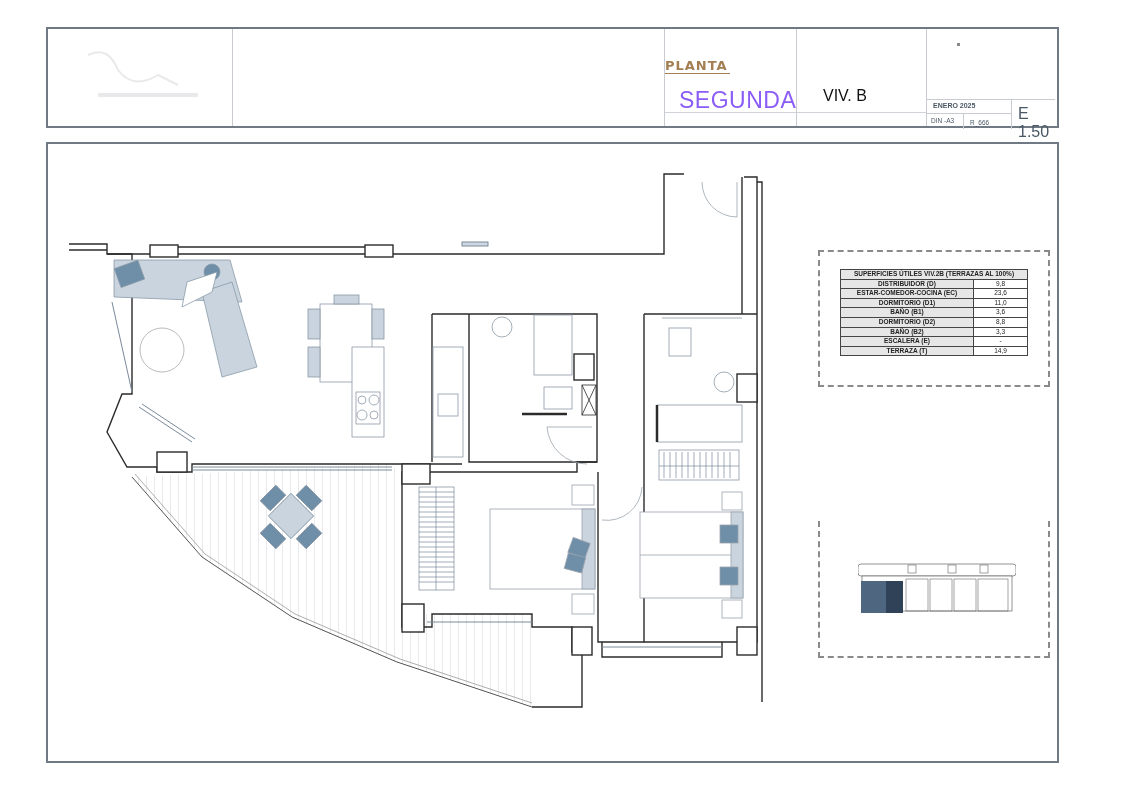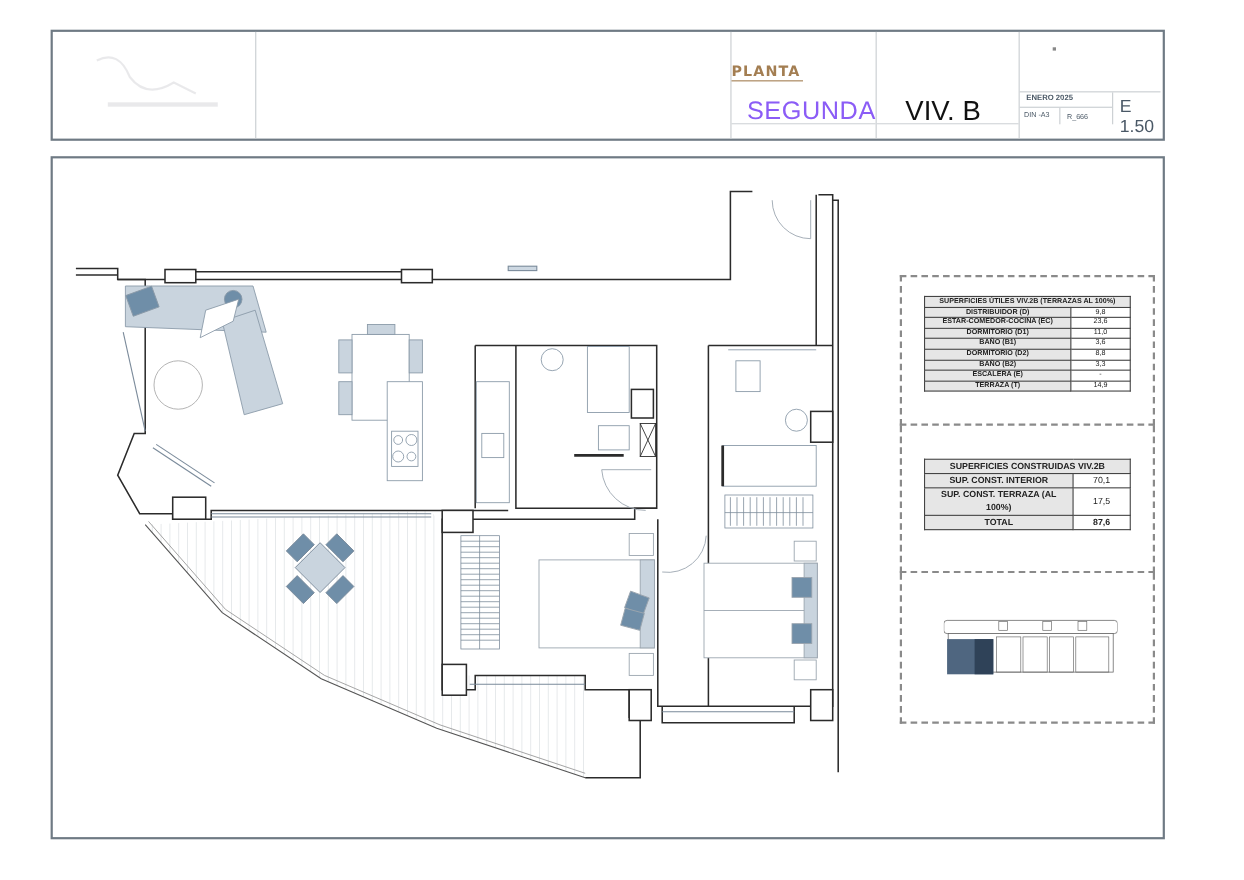--- a/index.html
+++ b/index.html
@@ -10,25 +10,25 @@
     .tb-cell { position: absolute; top: 0; bottom: 0; border-right: 1px solid #c8ccd0; box-sizing: border-box; }
     .tb-logo { left: 0; width: 185px; }
     .tb-logo .logo-mark { position: absolute; left: 30px; top: 16px; width: 130px; height: 60px; opacity: 0.12; }
     .tb-empty { left: 185px; width: 432px; }
     .tb-planta { left: 617px; width: 132px; text-decoration: underline; }
     .tb-viv { left: 749px; width: 130px; }
     .tb-info { left: 879px; width: 130px; border-right: none; }
 
     .planta-label { position: absolute; left: 0px; top: 30px; font-family: "DejaVu Sans", sans-serif; font-weight: bold; font-size: 13px; color: #a37e52; letter-spacing: 1px; border-bottom: 1px solid #a37e52; padding-right: 2px; line-height: 14px; }
     .planta-name { position: absolute; left: 14px; top: 58px; font-family: "Liberation Sans", sans-serif; font-size: 23px; color: #8b5cf6; letter-spacing: 0.5px; }
-    .viv-name { position: absolute; left: 26px; top: 58px; font-family: "Liberation Sans", sans-serif; font-size: 25px; color: #111; }
+    .viv-name { position: absolute; left: 26px; top: 58px; font-family: "Liberation Sans", sans-serif; font-size: 16px; color: #111; }
     .planta-rule { position: absolute; left: 0; right: 0; top: 83px; border-top: 1px solid #d0d4d8; }
 
     .info-dot { position: absolute; left: 30px; top: 14px; width: 3px; height: 3px; background: #888; }
-    .info-grid { position: absolute; left: 0; top: 54px; width: 128px; height: 29px; border-top: 1px solid #c8ccd0; }
+    .info-grid { position: absolute; left: 0; top: 70px; width: 128px; height: 29px; border-top: 1px solid #c8ccd0; }
     .info-date { position: absolute; left: 6px; top: 2px; font-size: 7px; font-weight: bold; color: #4a5866; }
     .info-sub { position: absolute; left: 0; top: 13px; width: 84px; height: 15px; border-top: 1px solid #c8ccd0; }
     .info-din { position: absolute; left: 4px; top: 3px; font-size: 6.5px; color: #4a5866; }
     .info-r { position: absolute; left: 36px; top: 0; height: 15px; border-left: 1px solid #c8ccd0; padding-left: 6px; font-size: 6.5px; color: #4a5866; line-height: 17px; }
     .info-scale-cell { position: absolute; left: 84px; top: 0; width: 44px; height: 29px; border-left: 1px solid #c8ccd0; }
     .info-scale { position: absolute; left: 6px; top: 5px; font-size: 16px; color: #4a5866; }
 
     
     .drawing-frame { position: absolute; left: 46px; top: 142px; width: 1013px; height: 621px; border: 2px solid #6f7a84; box-sizing: border-box; background: #fff; }
 
@@ -304,41 +304,20 @@
             <td class="val">-</td>
           </tr>
       <tr>
             <td class="lbl">TERRAZA (T)</td>
             <td class="val">14,9</td>
           </tr>
     </tbody>
       </table>
   </div>
 
-  <div class="dashed-box box-constr">
-    <table class="surf t-constr">
-      <tbody>
-          <tr>
-            <td class="hdr" colspan="2">SUPERFICIES CONSTRUIDAS VIV.2B</td>
-          </tr>
-      <tr>
-            <td class="lbl">SUP. CONST. INTERIOR</td>
-            <td class="val">70,1</td>
-          </tr>
-      <tr>
-            <td class="lbl tall">SUP. CONST. TERRAZA (AL 100%)</td>
-            <td class="val">17,5</td>
-          </tr>
-      <tr>
-            <td class="lbl">TOTAL</td>
-            <td class="val bold">87,6</td>
-          </tr>
-    </tbody>
-      </table>
-  </div>
 
   <div class="dashed-box box-key">
     <svg class="keyplan" width="158" height="55" viewBox="0 0 158 55">
       <rect x="0" y="3" width="158" height="12" rx="3" fill="#fff" stroke="#666" stroke-width="0.7"></rect>
       <rect x="4" y="15" width="150" height="35" fill="#fff" stroke="#666" stroke-width="0.7"></rect>
       <rect x="3" y="20" width="42" height="32" fill="#4f6680"></rect>
       <rect x="28" y="20" width="17" height="32" fill="#2f4258"></rect>
       <g stroke="#666" stroke-width="0.6" fill="none">
         <rect x="48" y="18" width="22" height="32"></rect>
         <rect x="72" y="18" width="22" height="32"></rect>

